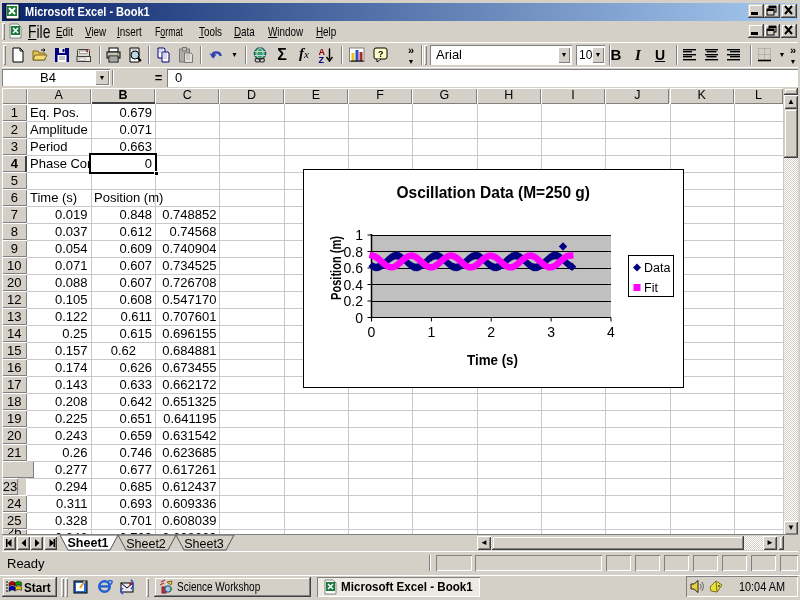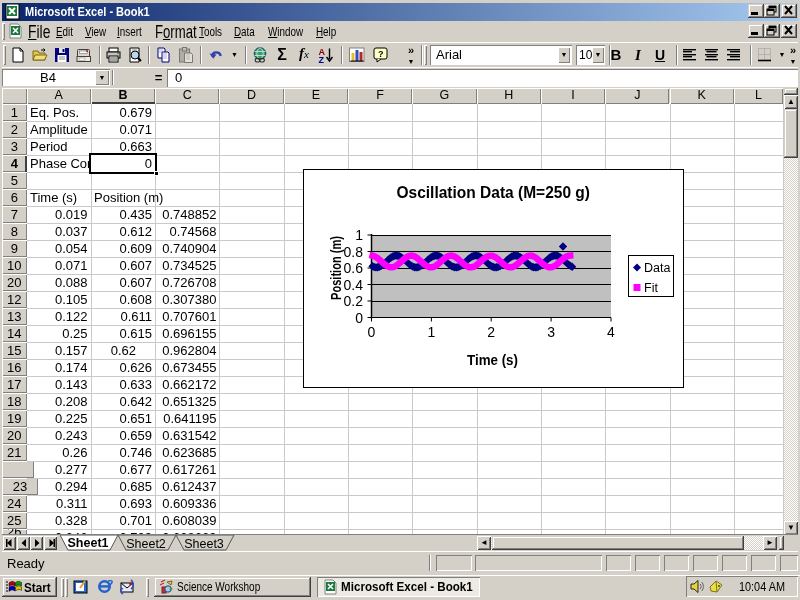--- a/index.html
+++ b/index.html
@@ -47,21 +47,21 @@
 <div class="abs grip" style="left:2px;top:23px;height:17px"></div>
 <svg class="abs" style="left:7px;top:23px" width="16" height="16">
 <path d="M3 1 L11 1 L14 4 L14 15 L3 15 Z" fill="#fff" stroke="#808080"></path>
 <rect x="4" y="3" width="9" height="9" fill="#1A7A3C"></rect>
 <path d="M6 5 L11 10 M11 5 L6 10" stroke="#fff" stroke-width="1.6"></path>
 </svg>
 <div class="abs" style="left:28px;top:24px;height:16px;line-height:16px;font-size:19px"><span style="display:inline-block;transform:scaleX(.73);transform-origin:0 50%"><u>F</u>ile</span></div>
 <div class="abs" style="left:56px;top:24px;height:16px;line-height:16px;font-size:13.5px"><span style="display:inline-block;transform:scaleX(.73);transform-origin:0 50%"><u>E</u>dit</span></div>
 <div class="abs" style="left:85px;top:24px;height:16px;line-height:16px;font-size:13.5px"><span style="display:inline-block;transform:scaleX(.73);transform-origin:0 50%"><u>V</u>iew</span></div>
 <div class="abs" style="left:117px;top:24px;height:16px;line-height:16px;font-size:13.5px"><span style="display:inline-block;transform:scaleX(.73);transform-origin:0 50%"><u>I</u>nsert</span></div>
-<div class="abs" style="left:155px;top:24px;height:16px;line-height:16px;font-size:18px"><span style="display:inline-block;transform:scaleX(.73);transform-origin:0 50%">F<u>o</u>rmat</span></div>
+<div class="abs" style="left:155px;top:24px;height:16px;line-height:16px;font-size:12px"><span style="display:inline-block;transform:scaleX(.73);transform-origin:0 50%">F<u>o</u>rmat</span></div>
 <div class="abs" style="left:198.5px;top:24px;height:16px;line-height:16px;font-size:13.5px"><span style="display:inline-block;transform:scaleX(.73);transform-origin:0 50%"><u>T</u>ools</span></div>
 <div class="abs" style="left:234px;top:24px;height:16px;line-height:16px;font-size:13.5px"><span style="display:inline-block;transform:scaleX(.73);transform-origin:0 50%"><u>D</u>ata</span></div>
 <div class="abs" style="left:268px;top:24px;height:16px;line-height:16px;font-size:13.5px"><span style="display:inline-block;transform:scaleX(.73);transform-origin:0 50%"><u>W</u>indow</span></div>
 <div class="abs" style="left:315.5px;top:24px;height:16px;line-height:16px;font-size:13.5px"><span style="display:inline-block;transform:scaleX(.73);transform-origin:0 50%"><u>H</u>elp</span></div>
 <div class="abs raised2" style="left:748px;top:24px;width:16px;height:14px">
       <div class="abs" style="left:3px;top:8px;width:7px;height:3px;background:#000"></div>
     </div>
 <div class="abs raised2" style="left:764px;top:24px;width:16px;height:14px">
       <svg class="abs" style="left:2px;top:1px" width="12" height="11">
         <rect x="3" y="1" width="7" height="6" fill="none" stroke="#000"></rect>
@@ -277,21 +277,21 @@
 <div class="hdr" style="left:2px;top:307.5px;width:24.5px;height:17.0px;line-height:17px;">13</div>
 <div class="hdr" style="left:2px;top:324.5px;width:24.5px;height:17.0px;line-height:17px;">14</div>
 <div class="hdr" style="left:2px;top:341.5px;width:24.5px;height:17.0px;line-height:17px;">15</div>
 <div class="hdr" style="left:2px;top:358.5px;width:24.5px;height:17.0px;line-height:17px;">16</div>
 <div class="hdr" style="left:2px;top:375.5px;width:24.5px;height:17.0px;line-height:17px;">17</div>
 <div class="hdr" style="left:2px;top:392.5px;width:24.5px;height:17.0px;line-height:17px;">18</div>
 <div class="hdr" style="left:2px;top:409.5px;width:24.5px;height:17.0px;line-height:17px;">19</div>
 <div class="hdr" style="left:2px;top:426.5px;width:24.5px;height:17.0px;line-height:17px;">20</div>
 <div class="hdr" style="left:2px;top:443.5px;width:24.5px;height:17.0px;line-height:17px;">21</div>
 <div class="hdr" style="left:2px;top:460.5px;width:24.5px;height:17.0px;line-height:17px;padding-left:32px;">22</div>
-<div class="hdr" style="left:2px;top:477.5px;width:36px;height:17.0px;line-height:17px;text-align:center;">23</div>
+<div class="hdr" style="left:2px;top:477.5px;width:16px;height:17.0px;line-height:17px;text-align:center;">23</div>
 <div class="hdr" style="left:2px;top:494.5px;width:24.5px;height:17.0px;line-height:17px;">24</div>
 <div class="hdr" style="left:2px;top:511.5px;width:24.5px;height:17.0px;line-height:17px;">25</div>
 <div class="hdr" style="left:2px;top:528.5px;width:24.5px;height:23px;line-height:5px;">26</div>
 <div class="gl" style="left:90.8px;top:103.5px;width:1px;height:430px"></div>
 <div class="gl" style="left:155.1px;top:103.5px;width:1px;height:430px"></div>
 <div class="gl" style="left:219.4px;top:103.5px;width:1px;height:430px"></div>
 <div class="gl" style="left:283.7px;top:103.5px;width:1px;height:430px"></div>
 <div class="gl" style="left:348.0px;top:103.5px;width:1px;height:430px"></div>
 <div class="gl" style="left:412.3px;top:103.5px;width:1px;height:430px"></div>
 <div class="gl" style="left:476.6px;top:103.5px;width:1px;height:430px"></div>
@@ -328,46 +328,46 @@
 <div class="cell" style="left:30px;top:103.5px;width:90px">Eq. Pos.</div>
 <div class="cell num" style="left:92.0px;top:103.5px;width:60px">0.679</div>
 <div class="cell" style="left:30px;top:120.5px;width:90px">Amplitude</div>
 <div class="cell num" style="left:92.0px;top:120.5px;width:60px">0.071</div>
 <div class="cell" style="left:30px;top:137.5px;width:90px">Period</div>
 <div class="cell num" style="left:92.0px;top:137.5px;width:60px">0.663</div>
 <div class="cell" style="left:30px;top:154.5px;width:59px">Phase Con</div>
 <div class="cell" style="left:30px;top:188.5px;width:90px">Time (s)</div>
 <div class="cell" style="left:94px;top:188.5px;width:90px">Position (m)</div>
 <div class="cell num" style="left:27.5px;top:205.5px;width:60px">0.019</div>
-<div class="cell num" style="left:92.0px;top:205.5px;width:60px">0.435</div>
+<div class="cell num" style="left:92.0px;top:205.5px;width:60px">0.848</div>
 <div class="cell num" style="left:156.5px;top:205.5px;width:60px">0.748852</div>
 <div class="cell num" style="left:27.5px;top:222.5px;width:60px">0.037</div>
 <div class="cell num" style="left:92.0px;top:222.5px;width:60px">0.612</div>
 <div class="cell num" style="left:156.5px;top:222.5px;width:60px">0.74568</div>
 <div class="cell num" style="left:27.5px;top:239.5px;width:60px">0.054</div>
 <div class="cell num" style="left:92.0px;top:239.5px;width:60px">0.609</div>
 <div class="cell num" style="left:156.5px;top:239.5px;width:60px">0.740904</div>
 <div class="cell num" style="left:27.5px;top:256.5px;width:60px">0.071</div>
 <div class="cell num" style="left:92.0px;top:256.5px;width:60px">0.607</div>
 <div class="cell num" style="left:156.5px;top:256.5px;width:60px">0.734525</div>
 <div class="cell num" style="left:27.5px;top:273.5px;width:60px">0.088</div>
 <div class="cell num" style="left:92.0px;top:273.5px;width:60px">0.607</div>
 <div class="cell num" style="left:156.5px;top:273.5px;width:60px">0.726708</div>
 <div class="cell num" style="left:27.5px;top:290.5px;width:60px">0.105</div>
 <div class="cell num" style="left:92.0px;top:290.5px;width:60px">0.608</div>
-<div class="cell num" style="left:156.5px;top:290.5px;width:60px">0.307380</div>
+<div class="cell num" style="left:156.5px;top:290.5px;width:60px">0.547170</div>
 <div class="cell num" style="left:27.5px;top:307.5px;width:60px">0.122</div>
 <div class="cell num" style="left:92.0px;top:307.5px;width:60px">0.611</div>
 <div class="cell num" style="left:156.5px;top:307.5px;width:60px">0.707601</div>
 <div class="cell num" style="left:27.5px;top:324.5px;width:60px">0.25</div>
 <div class="cell num" style="left:92.0px;top:324.5px;width:60px">0.615</div>
 <div class="cell num" style="left:156.5px;top:324.5px;width:60px">0.696155</div>
 <div class="cell num" style="left:27.5px;top:341.5px;width:60px">0.157</div>
 <div class="cell num" style="left:76px;top:341.5px;width:60px">0.62</div>
-<div class="cell num" style="left:156.5px;top:341.5px;width:60px">0.962804</div>
+<div class="cell num" style="left:156.5px;top:341.5px;width:60px">0.684881</div>
 <div class="cell num" style="left:27.5px;top:358.5px;width:60px">0.174</div>
 <div class="cell num" style="left:92.0px;top:358.5px;width:60px">0.626</div>
 <div class="cell num" style="left:156.5px;top:358.5px;width:60px">0.673455</div>
 <div class="cell num" style="left:27.5px;top:375.5px;width:60px">0.143</div>
 <div class="cell num" style="left:92.0px;top:375.5px;width:60px">0.633</div>
 <div class="cell num" style="left:156.5px;top:375.5px;width:60px">0.662172</div>
 <div class="cell num" style="left:27.5px;top:392.5px;width:60px">0.208</div>
 <div class="cell num" style="left:92.0px;top:392.5px;width:60px">0.642</div>
 <div class="cell num" style="left:156.5px;top:392.5px;width:60px">0.651325</div>
 <div class="cell num" style="left:27.5px;top:409.5px;width:60px">0.225</div>

